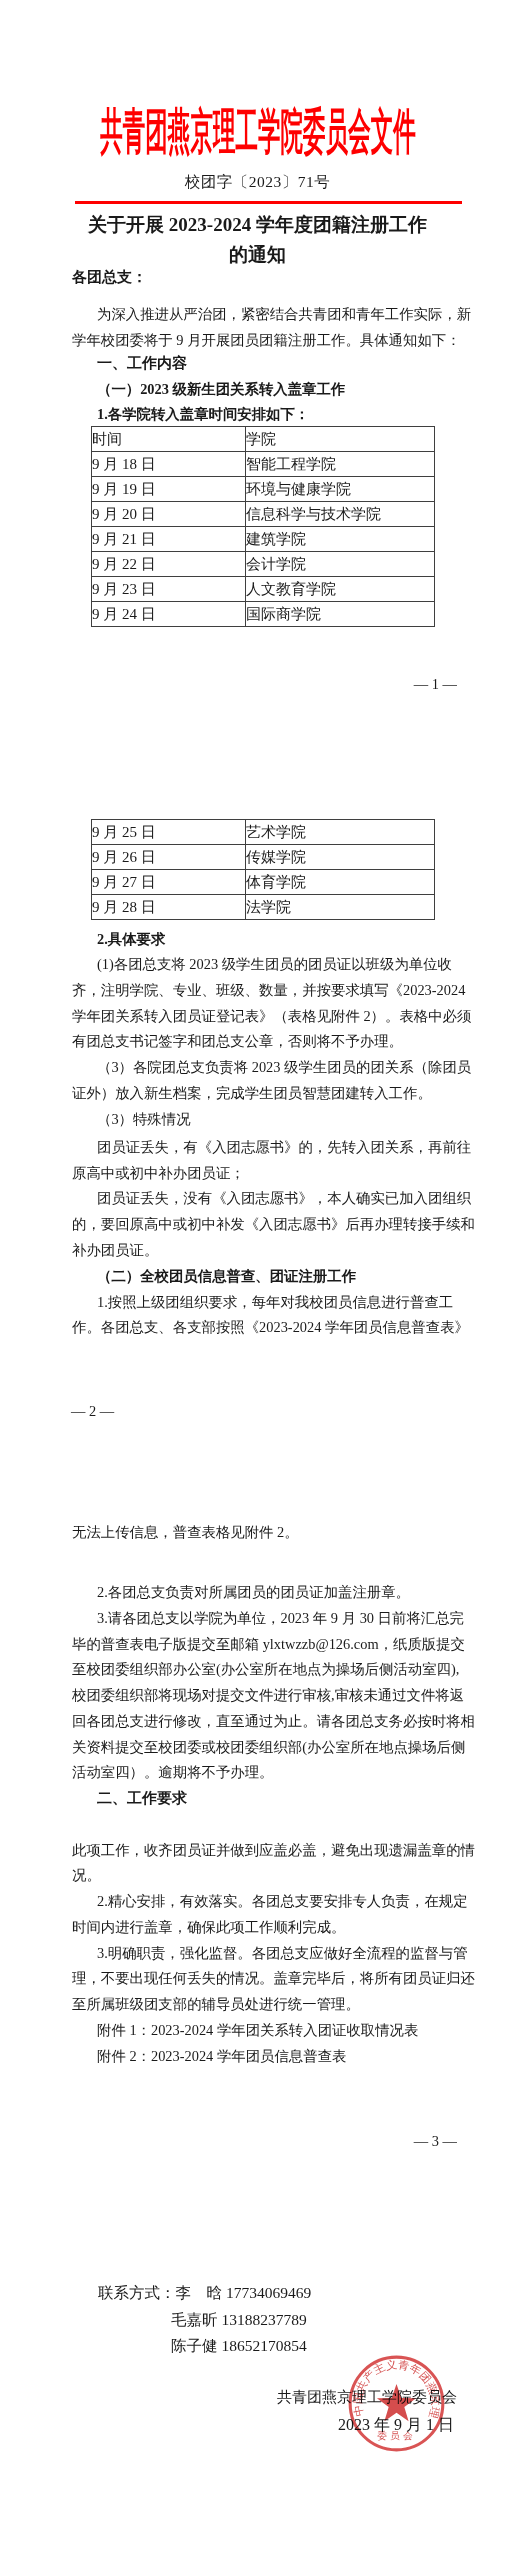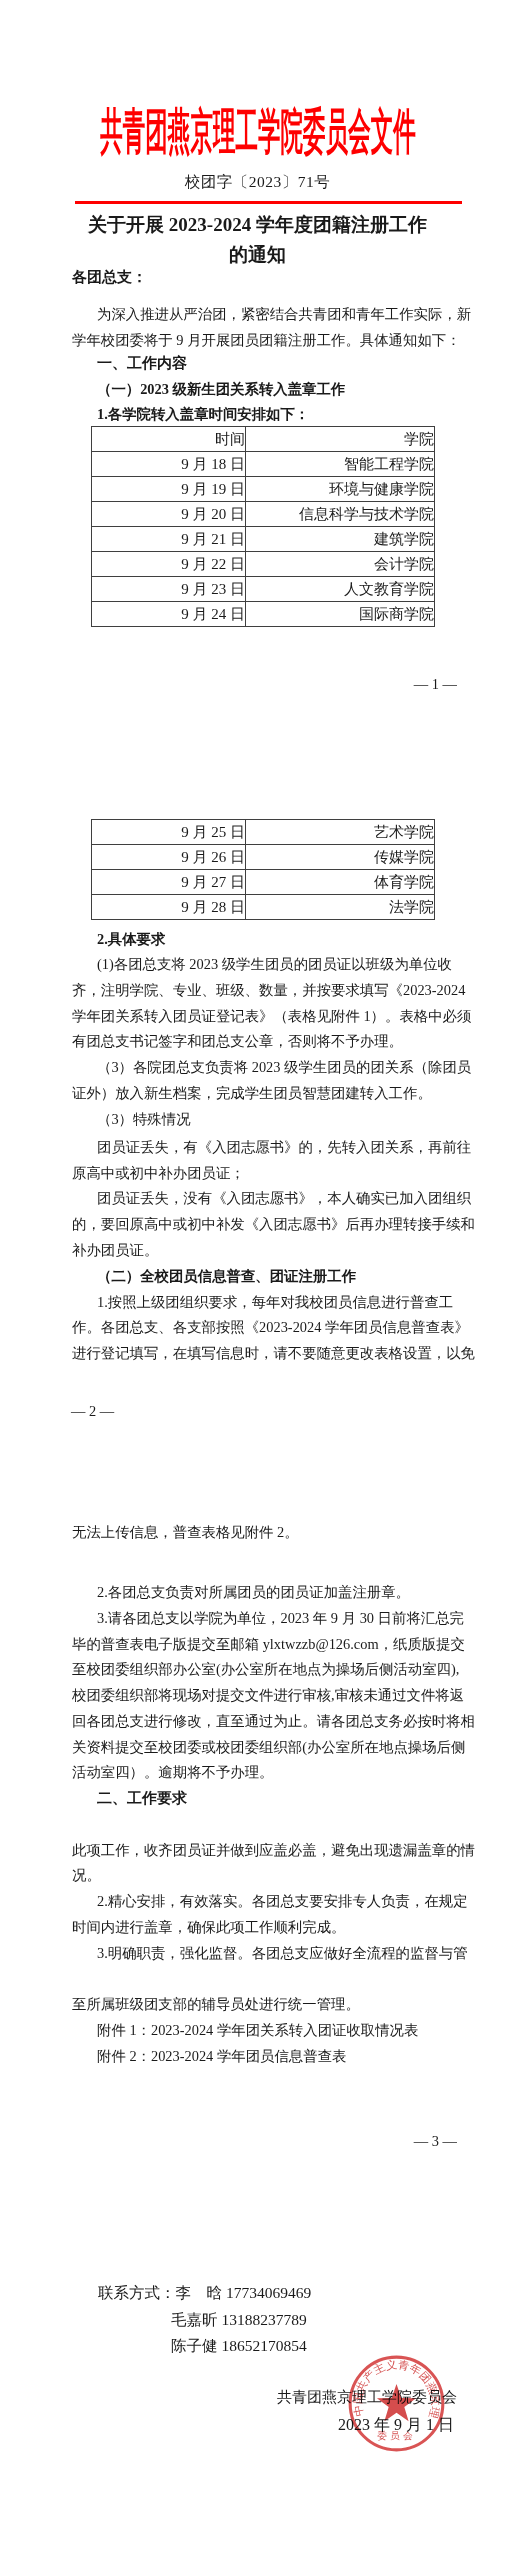--- a/index.html
+++ b/index.html
@@ -20,21 +20,21 @@
   .notice-title{position:absolute;left:0;width:515px;height:30px;line-height:30px;
        text-align:center;font-size:19px;font-weight:bold;white-space:nowrap;}
 
   .line{position:absolute;left:72px;width:385px;height:26px;line-height:26px;
        font-size:14.4px;white-space:nowrap;}
   .ind{padding-left:25px;}
   .hei{font-family:"Liberation Sans","DejaVu Sans",sans-serif;font-weight:bold;font-size:15px;}
   .kai{font-weight:bold;}
 
   table.sched{position:absolute;left:91px;width:343px;border-collapse:collapse;table-layout:fixed;}
-  table.sched th,table.sched td{border:1px solid #3f3f3f;height:24px;text-align:right;
+  table.sched th,table.sched td{border:1px solid #3f3f3f;height:24px;text-align:left;
        vertical-align:middle;font-size:15px;font-weight:normal;padding:0;white-space:nowrap;}
 
   .page-no{position:absolute;height:26px;line-height:26px;font-size:14.4px;white-space:nowrap;}
 
   .contact{position:absolute;height:26px;line-height:26px;font-size:15.5px;white-space:nowrap;}
 
   .sig-org{position:absolute;top:2384px;right:58px;height:26px;line-height:26px;
        font-size:15px;white-space:nowrap;}
   .sig-date{position:absolute;top:2412px;right:61px;height:26px;line-height:26px;
        font-size:16px;white-space:nowrap;}
@@ -131,54 +131,54 @@
           <td>9 月 28 日</td>
           <td>法学院</td>
         </tr>
   </tbody>
     </table>
 
   <div class="line ind kai" style="top:926px">2.具体要求</div>
 
   <div class="line ind" style="top:951px">(1)各团总支将 2023 级学生团员的团员证以班级为单位收</div>
   <div class="line" style="top:977px">齐，注明学院、专业、班级、数量，并按要求填写《2023-2024</div>
-  <div class="line" style="top:1003px">学年团关系转入团员证登记表》（表格见附件 1）。表格中必须</div>
+  <div class="line" style="top:1003px">学年团关系转入团员证登记表》（表格见附件 2）。表格中必须</div>
   <div class="line" style="top:1028px">有团总支书记签字和团总支公章，否则将不予办理。</div>
   <div class="line ind" style="top:1054px">（3）各院团总支负责将 2023 级学生团员的团关系（除团员</div>
   <div class="line" style="top:1080px">证外）放入新生档案，完成学生团员智慧团建转入工作。</div>
   <div class="line ind" style="top:1106px">（3）特殊情况</div>
   <div class="line ind" style="top:1134px">团员证丢失，有《入团志愿书》的，先转入团关系，再前往</div>
   <div class="line" style="top:1160px">原高中或初中补办团员证；</div>
   <div class="line ind" style="top:1185px">团员证丢失，没有《入团志愿书》，本人确实已加入团组织</div>
   <div class="line" style="top:1211px">的，要回原高中或初中补发《入团志愿书》后再办理转接手续和</div>
   <div class="line" style="top:1237px">补办团员证。</div>
   <div class="line ind kai" style="top:1263px">（二）全校团员信息普查、团证注册工作</div>
   <div class="line ind" style="top:1289px">1.按照上级团组织要求，每年对我校团员信息进行普查工</div>
   <div class="line" style="top:1314px">作。各团总支、各支部按照《2023-2024 学年团员信息普查表》</div>
-  <div class="line" style="top:1340px">进行登记填写，在填写信息时，请不要随意更改表格设置，以免</div>
 
   <div class="page-no" style="top:1398px;left:71px">— 2 —</div>
 
   <div class="line" style="top:1519px">无法上传信息，普查表格见附件 2。</div>
   <div class="line ind" style="top:1579px">2.各团总支负责对所属团员的团员证加盖注册章。</div>
   <div class="line ind" style="top:1605px">3.请各团总支以学院为单位，2023 年 9 月 30 日前将汇总完</div>
   <div class="line" style="top:1631px">毕的普查表电子版提交至邮箱 ylxtwzzb@126.com，纸质版提交</div>
   <div class="line" style="top:1656px">至校团委组织部办公室(办公室所在地点为操场后侧活动室四),</div>
   <div class="line" style="top:1682px">校团委组织部将现场对提交文件进行审核,审核未通过文件将返</div>
   <div class="line" style="top:1708px">回各团总支进行修改，直至通过为止。请各团总支务必按时将相</div>
   <div class="line" style="top:1759px">活动室四）。逾期将不予办理。</div>
   <div class="line" style="top:1734px">关资料提交至校团委或校团委组织部(办公室所在地点操场后侧</div>
 
   <div class="line ind hei" style="top:1785px">二、工作要求</div>
 
   <div class="line" style="top:1837px">此项工作，收齐团员证并做到应盖必盖，避免出现遗漏盖章的情</div>
   <div class="line" style="top:1862px">况。</div>
   <div class="line ind" style="top:1888px">2.精心安排，有效落实。各团总支要安排专人负责，在规定</div>
   <div class="line" style="top:1914px">时间内进行盖章，确保此项工作顺利完成。</div>
   <div class="line ind" style="top:1940px">3.明确职责，强化监督。各团总支应做好全流程的监督与管</div>
+  <div class="line" style="top:1965px">理，不要出现任何丢失的情况。盖章完毕后，将所有团员证归还</div>
   <div class="line" style="top:1991px">至所属班级团支部的辅导员处进行统一管理。</div>
 
   <div class="line ind" style="top:2017px">附件 1：2023-2024 学年团关系转入团证收取情况表</div>
   <div class="line ind" style="top:2043px">附件 2：2023-2024 学年团员信息普查表</div>
 
   <div class="page-no" style="top:2128px;right:58px">— 3 —</div>
 
   <div class="contact" style="top:2280px;left:98px">联系方式：李　晗 17734069469</div>
   <div class="contact" style="top:2307px;left:171px">毛嘉昕 13188237789</div>
   <div class="contact" style="top:2333px;left:171px">陈子健 18652170854</div>

